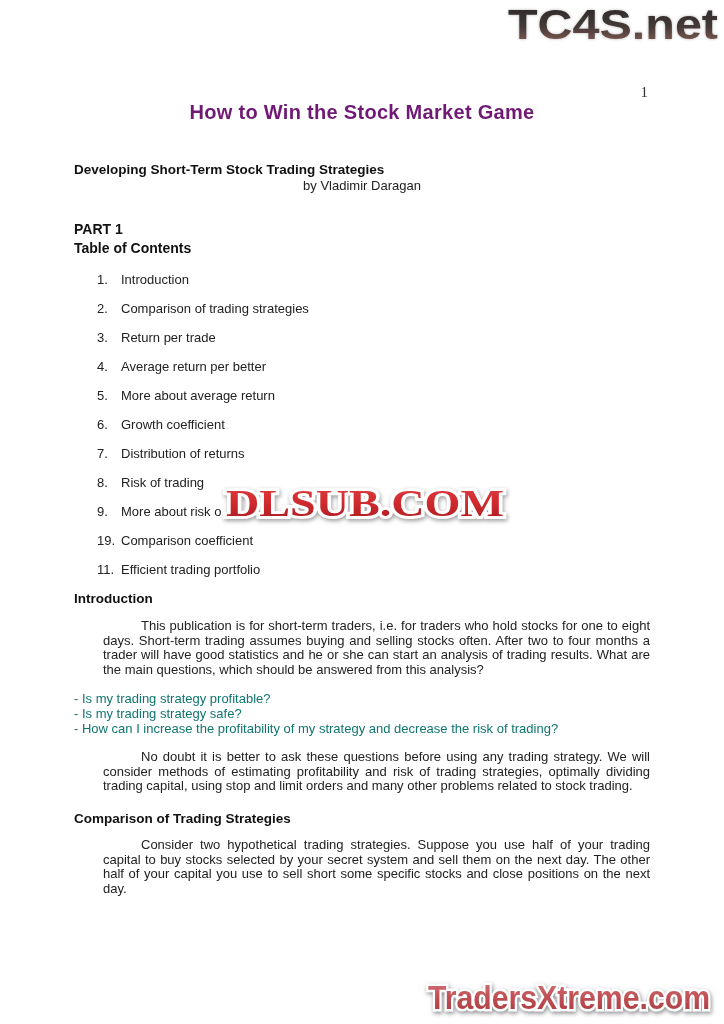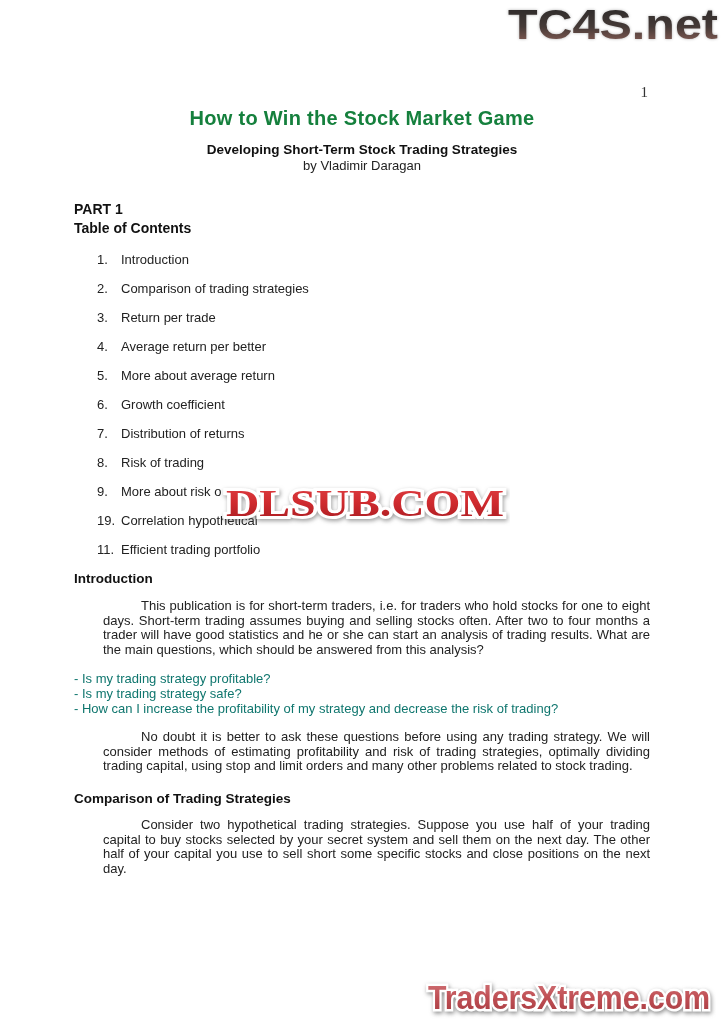--- a/index.html
+++ b/index.html
@@ -22,31 +22,30 @@
   .page-number {
     margin-top: 84px;
     text-align: right;
     font-family: "Liberation Serif", serif;
     font-size: 15px;
     line-height: 16px;
     color: #333;
     padding-right: 2px;
   }
   .doc-title {
-    margin-top: 6px;
     text-align: center;
     font-size: 20px;
     font-weight: bold;
     line-height: 24px;
     letter-spacing: 0.3px;
-    color: #15803d;
+    color: #701a75;
   }
   .doc-subtitle {
-    margin-top: 12px;
-    text-align: center;
+    margin-top: 38px;
+    text-align: left;
     font-size: 13.5px;
     font-weight: bold;
     line-height: 15px;
     color: #111;
   }
   .doc-byline {
     margin-top: 1px;
     text-align: center;
     font-size: 13px;
     line-height: 15px;
@@ -191,21 +190,21 @@
       <div class="toc-item">
         <span class="toc-num">8.</span>
         <span>Risk of trading</span>
       </div>
       <div class="toc-item">
         <span class="toc-num">9.</span>
         <span>More about risk o</span>
       </div>
       <div class="toc-item">
         <span class="toc-num">19.</span>
-        <span>Correlation hypothetical</span>
+        <span>Comparison coefficient</span>
       </div>
       <div class="toc-item">
         <span class="toc-num">11.</span>
         <span>Efficient trading portfolio</span>
       </div>
     </div>
 
     <div class="section-heading h-intro">Introduction</div>
 
     <div class="para indent p1">This publication is for short-term traders, i.e. for traders who hold stocks for one to eight days. Short-term trading assumes buying and selling stocks often. After two to four months a trader will have good statistics and he or she can start an analysis of trading results. What are the main questions, which should be answered from this analysis?</div>

